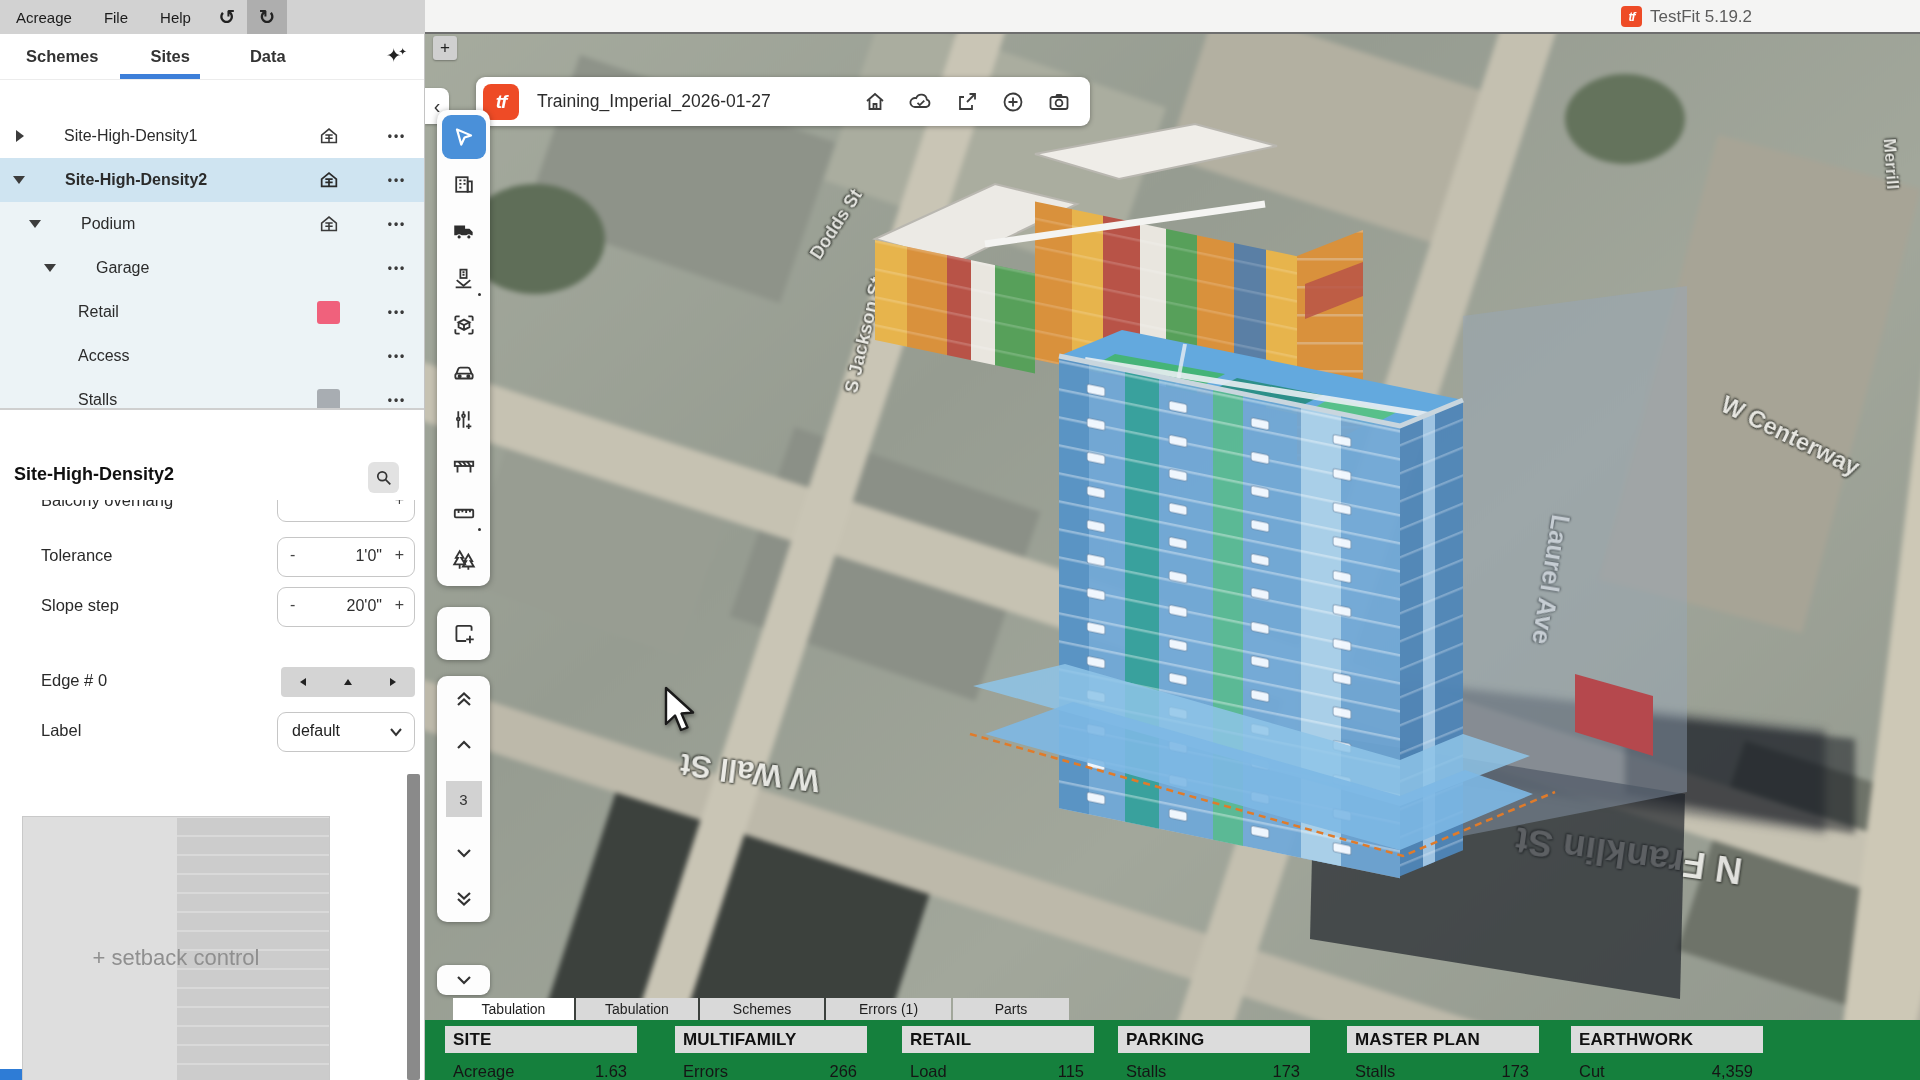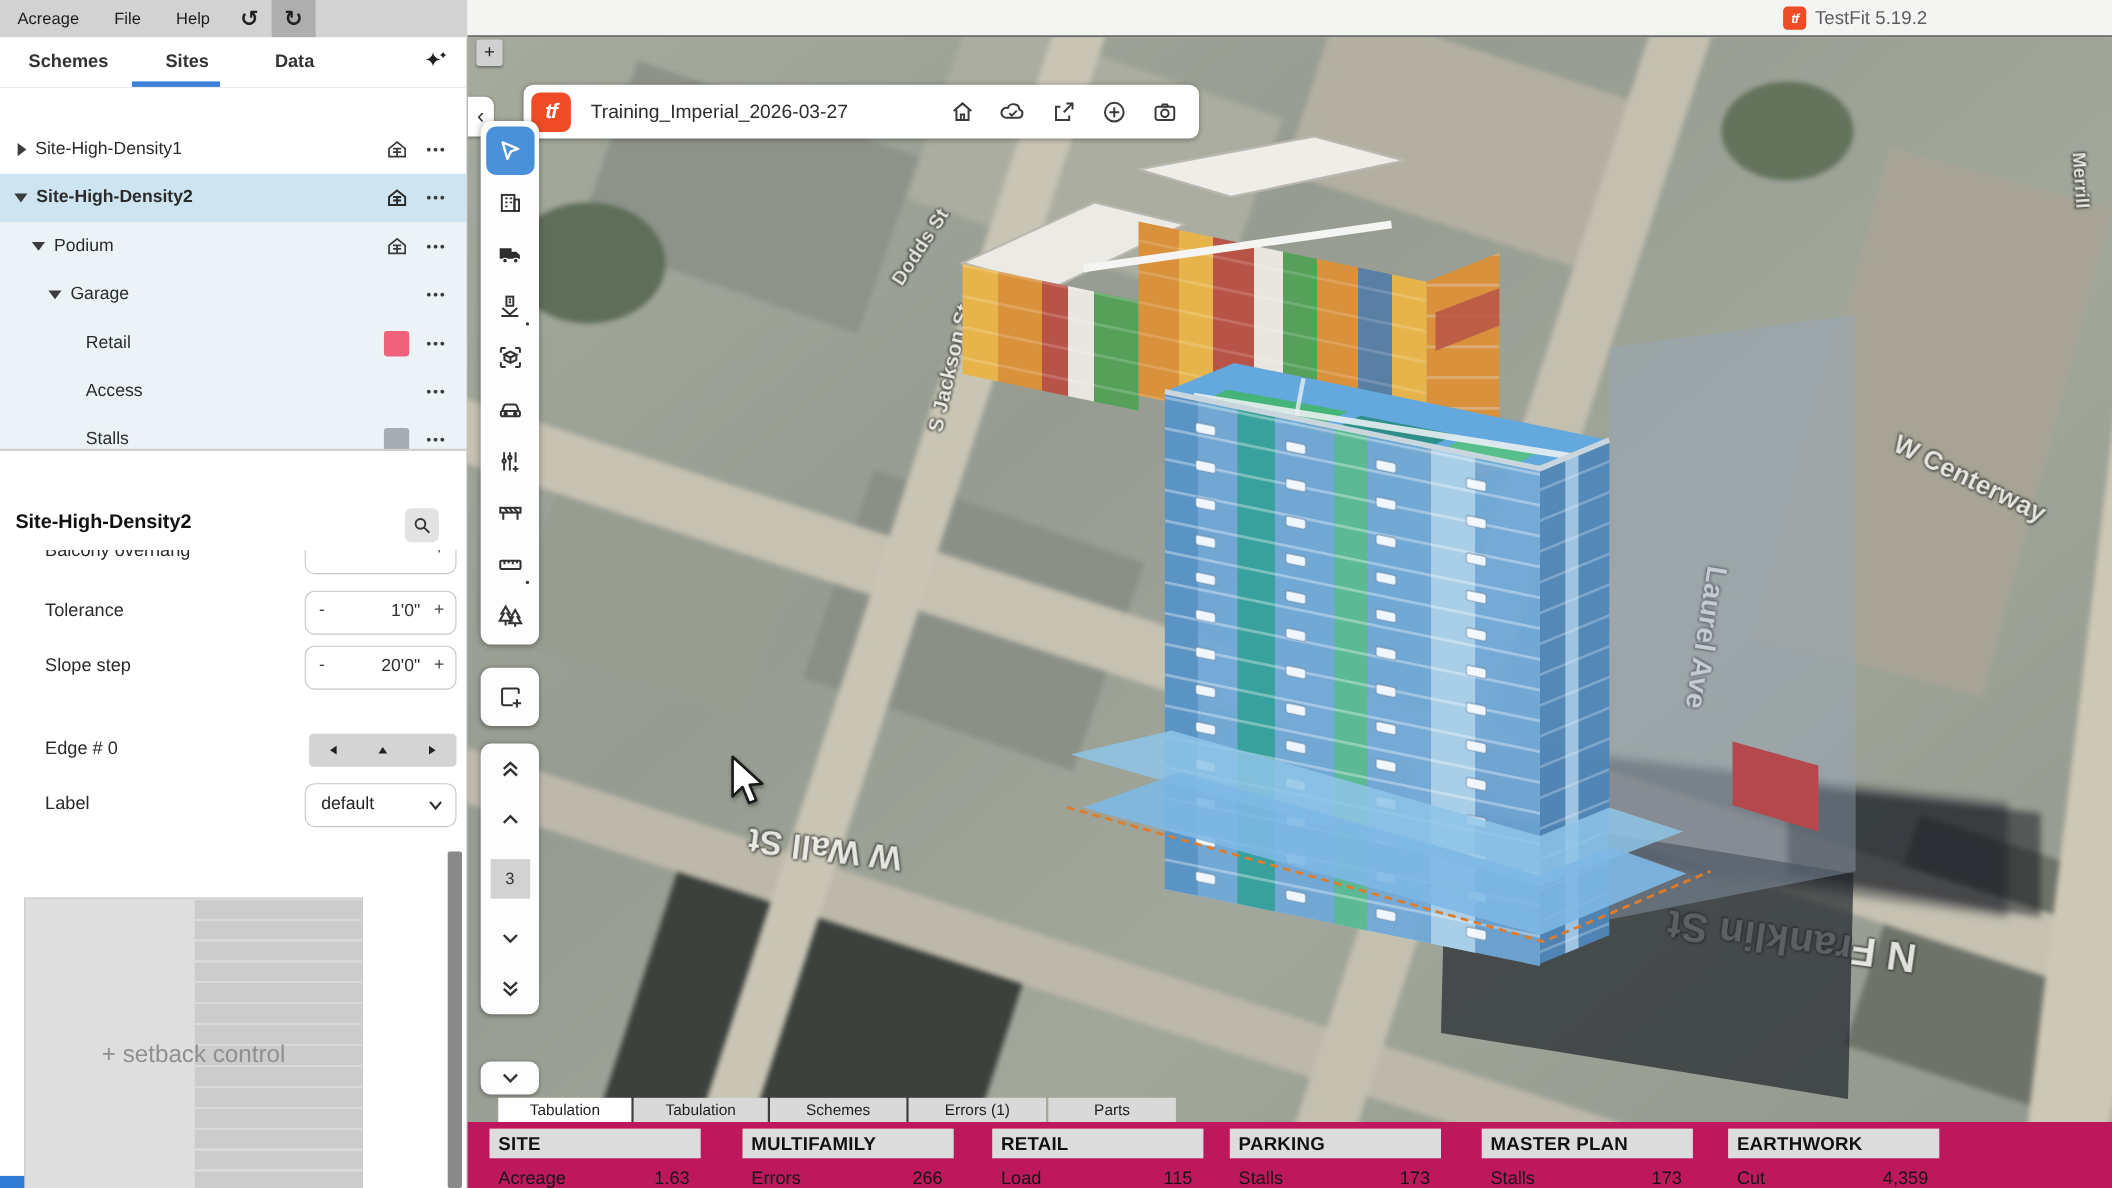--- a/index.html
+++ b/index.html
@@ -27,21 +27,21 @@
     border-right:1px solid #c4c4c4; }
   #side-tabs { position:relative; height:46px; display:flex; align-items:center; border-bottom:1px solid #ececec; }
   .side-tab { font-size:16.5px; font-weight:bold; color:#333; padding:0 0 0 26px; position:relative; height:46px;
     display:flex; align-items:center; }
   .side-tab.t2 { padding-left:52px; } .side-tab.t3 { padding-left:60px; }
   #sites-underline { position:absolute; left:120px; top:40px; width:80px; height:5px; background:#3d7fd9; }
   #sparkle { position:absolute; right:14px; top:10px; font-size:19px; color:#222; }
   #sparkle small { font-size:10px; position:relative; top:-7px; left:-3px; }
 
   .tree { position:absolute; left:0; top:80px; right:0; height:295px; overflow:hidden; }
-  .trow { position:absolute; left:0; right:0; height:44px; display:flex; align-items:center; font-size:16px; color:#2b2b2b; }
+  .trow { position:absolute; left:0; right:0; height:44px; display:flex; align-items:center; font-size:16px; color:#2b2b2b;gap:32px; }
   .trow .twisty { width:0; height:0; margin-right:8px; }
   .tw-open { border-left:6px solid transparent; border-right:6px solid transparent; border-top:8px solid #3c3c3c; }
   .tw-closed { border-top:6px solid transparent; border-bottom:6px solid transparent; border-left:8px solid #3c3c3c; }
   .trow .lbl { flex:0 0 auto; }
   .trow .spacer { flex:1; }
   .house-ico { width:22px; height:22px; margin-right:10px; }
   .dots { width:30px; text-align:center; font-weight:bold; color:#3a3a3a; letter-spacing:2px; font-size:12px; margin-right:12px; }
   .swatch { width:23px; height:23px; border-radius:3px; margin-right:10px; }
   #children-bg { position:absolute; left:0; top:88px; right:0; height:207px; background:#ecf3f6; }
   .sel-row { background:#cfe4f1; }
@@ -120,21 +120,21 @@
   #bottom-collapse { position:absolute; left:12px; top:931px; width:53px; height:30px; background:#fdfdfd; border-radius:9px;
     box-shadow:0 1px 4px rgba(0,0,0,.35); display:flex; align-items:center; justify-content:center; }
 
   #cursor { position:absolute; left:238px; top:652px; filter:drop-shadow(1px 2px 2px rgba(0,0,0,.4)); }
 
   
   #bottom-tabs { position:absolute; left:0; top:964px; height:22px; display:flex; }
   .btab { height:22px; display:flex; align-items:center; justify-content:center; font-size:14px; color:#1e1e1e;
     background:#d9d9d9; }
   .btab.active { background:#ffffff; }
-  #bottom-panel { position:absolute; left:0; top:986px; right:0; bottom:0; background:#be185d; }
+  #bottom-panel { position:absolute; left:0; top:986px; right:0; bottom:0; background:#15803d; }
   .statcol { position:absolute; top:6px; width:192px; }
   .stathead { background:#dcdcdc; height:27px; display:flex; align-items:center; padding-left:8px;
     font-size:17px; font-weight:bold; color:#111; letter-spacing:.2px; }
   .statrow { display:flex; justify-content:space-between; padding:9px 10px 0 8px; font-size:16.5px; color:#151515; }
 
   svg.ic { display:block; }
 </style>
 </head>
 <body>
 
@@ -439,21 +439,21 @@
 
     <div id="map-plus-tab">
         <span>+</span>
       </div>
     <div id="collapse-btn">
         <span>‹</span>
       </div>
 
     <div id="doc-bar">
       <div class="tf-logo">tf</div>
-      <div id="doc-title">Training_Imperial_2026-03-27</div>
+      <div id="doc-title">Training_Imperial_2026-01-27</div>
       <div class="doc-ico">
         <svg class="ic" width="24" height="24" viewBox="0 0 24 24" fill="none" stroke="#3b3b3b" stroke-width="1.8">
             <path d="M4 11 L12 4 L20 11"></path>
             <path d="M6.5 9.5 V19 H17.5 V9.5"></path>
             <path d="M10.5 19 v-5 h3 v5"></path>
           </svg>
       </div>
       <div class="doc-ico">
         <svg class="ic" width="26" height="24" viewBox="0 0 26 24" fill="none" stroke="#3b3b3b" stroke-width="1.8">
             <path d="M7 17 a4.5 4.5 0 1 1 1.2-8.8 a5.5 5.5 0 0 1 10.6 1.4 a3.8 3.8 0 0 1 -0.6 7.4 Z"></path>

